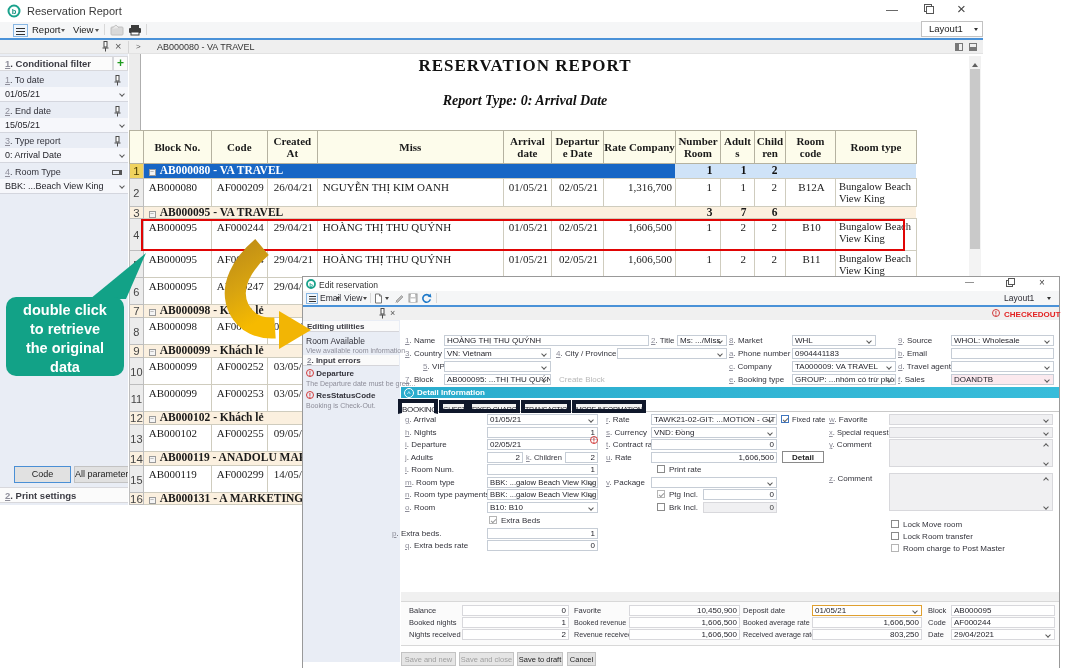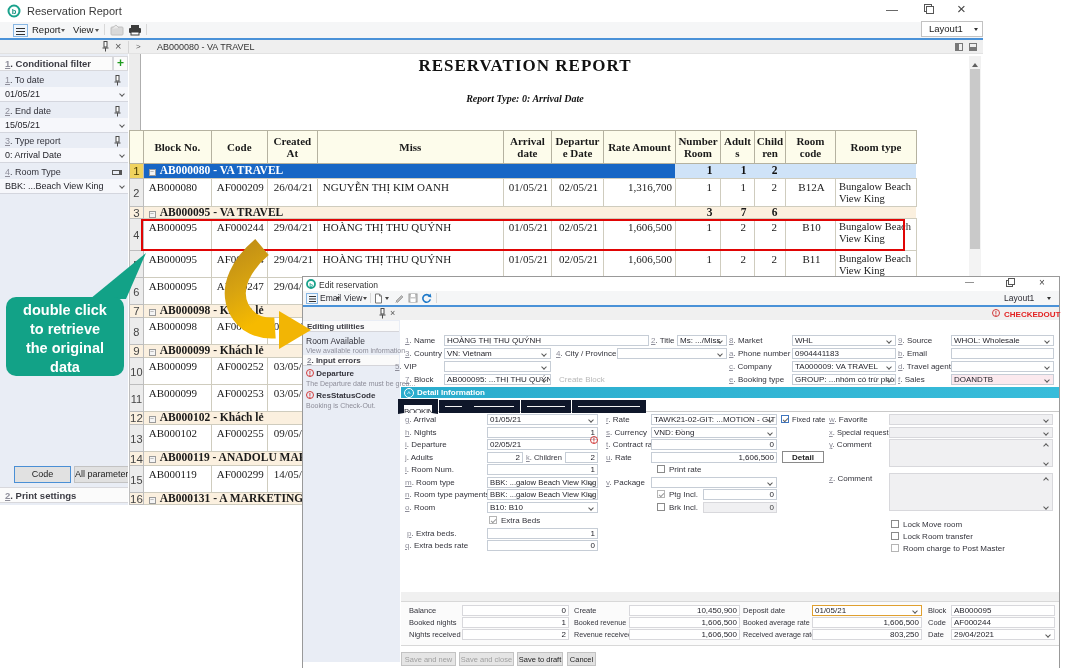--- a/index.html
+++ b/index.html
@@ -52,21 +52,21 @@
 .cyan:before{content:"^";position:absolute;left:3px;top:1px;width:8px;height:8px;border:1px solid #fff;border-radius:50%;font-size:7px;line-height:9px;text-align:center;font-weight:normal}
 .L{position:absolute;color:#33333b;white-space:nowrap;font-size:8px}
 .F{position:absolute;height:11px;background:#fff;border:1px solid #c6cdd6;line-height:9px;padding:0 2px;color:#1e1e26;white-space:nowrap;overflow:hidden;font-size:8px}
 .F.g{background:#f0f0f2;border-color:#d8d8dc;color:#3a3a3a}
 .F.r{text-align:right}
 .cb{position:absolute;width:8px;height:8px;border:1px solid #8a8a8a;background:#fff}
 .cb.on:before{content:"";position:absolute;left:1px;top:2px;width:4px;height:2px;border-left:1px solid #666;border-bottom:1px solid #666;transform:rotate(-45deg)}
 .cb.bl{border-color:#3f76bf}
 .cb.gr{border-color:#b5b5b5}
 .cb.gr:before{border-color:#9a9a9a}
-.tab{position:absolute;top:123px;height:13px;line-height:12px;padding:0 4px;color:#2b2b33;background:#f2f2f2;border:6px solid #0f172a;font-size:7px;letter-spacing:-0.3px;white-space:nowrap;overflow:hidden}
+.tab{position:absolute;top:123px;height:13px;line-height:12px;padding:0 4px;color:#2b2b33;background:#f2f2f2;border:4px solid #0f172a;font-size:7px;letter-spacing:-0.3px;white-space:nowrap;overflow:hidden}
 .err{display:inline-block;width:8px;height:8px;border:1px solid #d23b3b;border-radius:50%;color:#d23b3b;font-size:7px;line-height:8px;text-align:center;font-weight:bold}
 .btn{position:absolute;height:14px;background:#e1e1e1;border:1px solid #c3c3c3;text-align:center;line-height:13px;color:#222;font-size:7.5px;white-space:nowrap;overflow:hidden}
 .btn.dis{color:#9f9f9f;background:#e5e5e5}
 
 #bub{left:6px;top:297px;width:118px;height:79px;background:#12a287;border-radius:10px;color:#fff;font-weight:bold;font-size:14.5px;text-align:center;line-height:19px;padding-top:4px;z-index:20}
 #bubtail{left:88px;top:250px;z-index:19}
 #goldarr{left:215px;top:225px;z-index:30}
 </style></head>
 <body>
 
@@ -146,21 +146,21 @@
  <div class="ab sblabel" style="left:5px;top:113px;font-size:9px"><span class="pfx">4</span>. Room Type</div>
  <span class="ab" style="left:112px;top:116px;width:10px;height:5px;border:1px solid #555;border-right:3px solid #555"></span>
  <div class="ab sbval" style="left:0;top:125px;width:128px;height:15px;font-size:9px;padding:2px 0 0 5px">BBK: ...Beach View King<span class="ch" style="top:5px"></span></div>
  <span class="ab btn" style="left:14px;top:412px;width:57px;height:17px;border:1px solid #4a8fd5;font-size:9px;line-height:15px">Code</span>
  <span class="ab btn" style="left:74px;top:412px;width:57px;height:17px;font-size:9px;line-height:15px;overflow:hidden;white-space:nowrap">All parameters</span>
  <div class="ab sbhdr" style="left:0;top:433px;width:128px;height:16px;font-size:9.5px;line-height:15px;padding-left:5px;border-left:none;border-right:none"><span class="pfx">2</span>. Print settings</div>
 </div>
 
 <div class="ab" id="rpt">
  <div class="ab ser" style="left:197px;top:2px;width:400px;text-align:center;font-size:17px;font-weight:bold;letter-spacing:1px;color:#111">RESERVATION REPORT</div>
- <div class="ab ser" style="left:197px;top:39px;width:400px;text-align:center;font-size:10px;font-weight:bold;font-style:italic;color:#111">Report Type: 0: Arrival Date</div>
+ <div class="ab ser" style="left:197px;top:39px;width:400px;text-align:center;font-size:14px;font-weight:bold;font-style:italic;color:#111">Report Type: 0: Arrival Date</div>
  <div class="ab" id="numstrip"></div>
 <table class="ab" id="tbl">
  <colgroup>
         <col style="width:12px">
         <col style="width:68px">
         <col style="width:53px">
         <col style="width:50px">
         <col style="width:186px">
         <col style="width:44px">
         <col style="width:52px">
@@ -173,21 +173,21 @@
       </colgroup>
  <tbody>
         <tr class="hd" style="height:33px">
           <td class="nc"></td>
           <td>Block No.</td>
           <td>Code</td>
           <td>Created<br>At</td>
           <td>Miss</td>
           <td>Arrival<br>date</td>
           <td>Departur<br>e Date</td>
-          <td>Rate Amount</td>
+          <td>Rate Company</td>
           <td>Number<br>Room</td>
           <td>Adult<br>s</td>
           <td>Child<br>ren</td>
           <td>Room<br>code</td>
           <td>Room type</td>
         </tr>
 <tr class="sel" style="height:15px">
           <td class="nc" style="background:#f0d35e;color:#4a3d00">1</td>
           <td colspan="7"><span class="colbox">−</span>AB000080 - VA TRAVEL</td>
           <td class="sum">1</td>
@@ -459,34 +459,34 @@
   <div class="L" style="left:3px;top:60px;font-size:7px;color:#8d8d99">The Departure date must be grea...</div>
   <div class="L" style="left:3px;top:71px"><span class="err">!</span> <b>ResStatusCode</b></div>
   <div class="L" style="left:3px;top:82px;font-size:7px;color:#8d8d99">Booking is Check-Out.</div>
  </div>
 
  <div class="L" style="left:102px;top:59px"><span class="pfx">1</span>. Name</div>
     <div class="F" style="left:141px;top:58px;width:205px">HOÀNG THỊ THU QUÝNH</div>
  <div class="L" style="left:348px;top:59px"><span class="pfx">2</span>. Title</div>
     <div class="F" style="left:374px;top:58px;width:50px">Ms: .../Miss<span class="ch"></span></div>
  <div class="L" style="left:426px;top:59px"><span class="pfx">8</span>. Market</div>
-    <div class="F" style="left:489px;top:58px;width:104px">WHL<span class="ch"></span></div>
+    <div class="F" style="left:489px;top:58px;width:84px">WHL<span class="ch"></span></div>
  <div class="L" style="left:595px;top:59px"><span class="pfx">9</span>. Source</div>
     <div class="F" style="left:648px;top:58px;width:103px">WHOL: Wholesale<span class="ch"></span></div>
  <div class="L" style="left:102px;top:72px"><span class="pfx">3</span>. Country</div>
     <div class="F" style="left:141px;top:71px;width:107px">VN: Vietnam<span class="ch"></span></div>
  <div class="L" style="left:253px;top:72px"><span class="pfx">4</span>. City / Province</div>
     <div class="F" style="left:314px;top:71px;width:110px">
       <span class="ch"></span>
     </div>
  <div class="L" style="left:426px;top:72px"><span class="pfx">a</span>. Phone number</div>
     <div class="F" style="left:489px;top:71px;width:104px">0904441183</div>
  <div class="L" style="left:595px;top:72px"><span class="pfx">b</span>. Email</div>
     <div class="F" style="left:648px;top:71px;width:103px"></div>
- <div class="L" style="left:92px;top:85px"><span class="pfx">5</span>. VIP</div>
+ <div class="L" style="left:120px;top:85px"><span class="pfx">5</span>. VIP</div>
     <div class="F" style="left:141px;top:84px;width:107px">
       <span class="ch"></span>
     </div>
  <div class="L" style="left:426px;top:85px"><span class="pfx">c</span>. Company</div>
     <div class="F" style="left:489px;top:84px;width:104px">TA000009: VA TRAVEL<span class="ch"></span></div>
  <div class="L" style="left:595px;top:85px"><span class="pfx">d</span>. Travel agent</div>
     <div class="F" style="left:648px;top:84px;width:103px">
       <span class="ch"></span>
     </div>
  <div class="L" style="left:102px;top:98px"><span class="pfx">7</span>. Block</div>
@@ -519,21 +519,21 @@
  <div class="L" style="left:102px;top:188px"><span class="pfx">l</span>. Room Num.</div>
     <div class="F r" style="left:184px;top:187px;width:111px">1</div>
  <div class="L" style="left:102px;top:201px"><span class="pfx">m</span>. Room type</div>
     <div class="F" style="left:184px;top:200px;width:111px;font-size:7.7px">BBK: ...galow Beach View King<span class="ch"></span></div>
  <div class="L" style="left:102px;top:213px"><span class="pfx">n</span>. Room type payments</div>
     <div class="F" style="left:184px;top:212px;width:111px;font-size:7.7px">BBK: ...galow Beach View King<span class="ch"></span></div>
  <div class="L" style="left:102px;top:226px"><span class="pfx">o</span>. Room</div>
     <div class="F" style="left:184px;top:225px;width:111px">B10: B10<span class="ch"></span></div>
  <span class="cb on gr" style="left:186px;top:239px"></span>
     <span class="ab L" style="left:198px;top:239px">Extra Beds</span>
- <div class="L" style="left:104px;top:252px"><span class="pfx">p</span>. Extra beds.</div>
+ <div class="L" style="left:89px;top:252px"><span class="pfx">p</span>. Extra beds.</div>
     <div class="F r" style="left:184px;top:251px;width:111px">1</div>
  <div class="L" style="left:102px;top:264px"><span class="pfx">q</span>. Extra beds rate</div>
     <div class="F r" style="left:184px;top:263px;width:111px">0</div>
 
  <div class="L" style="left:303px;top:138px"><span class="pfx">r</span>. Rate</div>
     <div class="F" style="left:348px;top:137px;width:126px">TAWK21-02-GIT: ...MOTION - GIT<span class="ch"></span></div>
  <div class="L" style="left:303px;top:151px"><span class="pfx">s</span>. Currency</div>
     <div class="F" style="left:348px;top:150px;width:126px">VND: Đồng<span class="ch"></span></div>
  <div class="L" style="left:303px;top:163px"><span class="pfx">t</span>. Contract rate</div>
     <div class="F r" style="left:348px;top:162px;width:126px">0</div>
@@ -578,21 +578,21 @@
     <span class="ab L" style="left:600px;top:243px">Lock Move room</span>
  <span class="cb" style="left:588px;top:255px"></span>
     <span class="ab L" style="left:600px;top:255px">Lock Room transfer</span>
  <span class="cb gr" style="left:588px;top:267px"></span>
     <span class="ab L" style="left:600px;top:267px">Room charge to Post Master</span>
 
  <div class="ab" style="left:98px;top:315px;width:658px;height:9px;background:#f0f0f0"></div>
  <div class="ab" style="left:98px;top:324px;width:658px;height:45px;background:#fbfbfb;border-top:1px solid #d8d8d8;border-bottom:1px solid #d8d8d8"></div>
  <div class="L" style="left:106px;top:329px;font-size:7.5px">Balance</div>
     <div class="F r" style="left:159px;top:328px;width:107px;border-color:#d8d8dc">0</div>
- <div class="L" style="left:271px;top:329px;font-size:7.5px">Create</div>
+ <div class="L" style="left:271px;top:329px;font-size:7.5px">Favorite</div>
     <div class="F r" style="left:326px;top:328px;width:111px;border-color:#d8d8dc">10,450,900</div>
  <div class="L" style="left:440px;top:329px;font-size:7.5px">Deposit date</div>
     <div class="F" style="left:509px;top:328px;width:110px;border-color:#e0a030">01/05/21<span class="ch"></span></div>
  <div class="L" style="left:625px;top:329px;font-size:7.5px">Block</div>
     <div class="F" style="left:648px;top:328px;width:104px;border-color:#d8d8dc">AB000095</div>
  <div class="L" style="left:106px;top:341px;font-size:7.5px">Booked nights</div>
     <div class="F r" style="left:159px;top:340px;width:107px;border-color:#d8d8dc">1</div>
  <div class="L" style="left:271px;top:341px;font-size:7.2px">Booked revenue</div>
     <div class="F r" style="left:326px;top:340px;width:111px;border-color:#d8d8dc">1,606,500</div>
  <div class="L" style="left:440px;top:341px;font-size:7.2px">Booked average rate</div>

